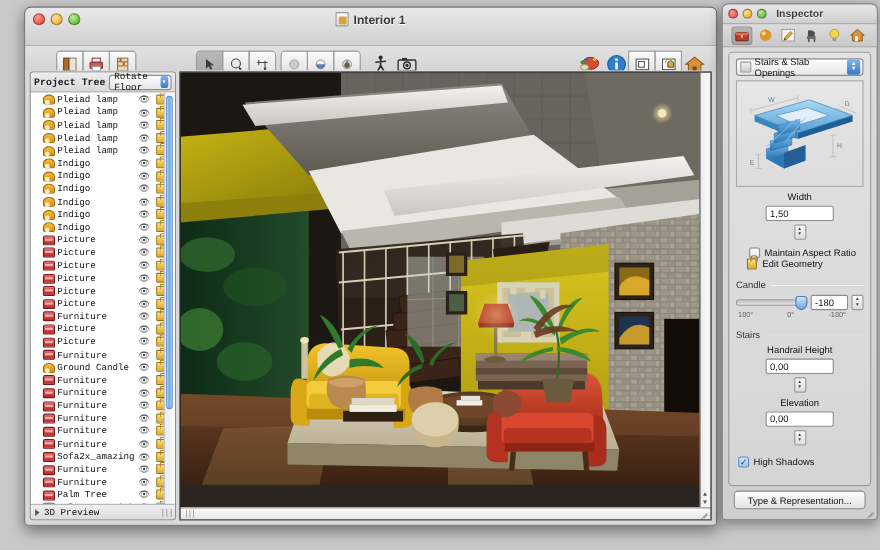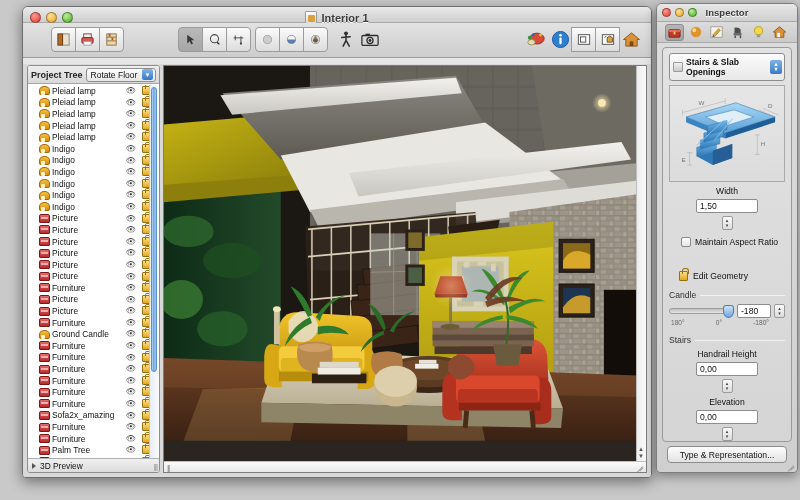--- a/index.html
+++ b/index.html
@@ -15,21 +15,21 @@
   
   .window {
     position:absolute; left:22px; top:6px; width:630px; height:472px;
     background: linear-gradient(#e8e8e8,#d6d6d6);
     border:1px solid #6e6e6e;
     border-radius:6px 6px 4px 4px;
     box-shadow: 0 4px 14px rgba(0,0,0,.45);
     overflow:hidden;
   }
   .titlebar {
-    position:relative; height:16px;
+    position:relative; height:35px;
     background: linear-gradient(#e9e9e9,#cfcfcf);
     border-bottom:1px solid #a9a9a9;
   }
   .lights { position:absolute; left:7px; top:5px; display:flex; gap:5px; }
   .light { width:11px; height:11px; border-radius:50%; border:1px solid rgba(0,0,0,.35); }
   .light.red{background:radial-gradient(circle at 35% 30%,#ff9a92,#e23b2e);}
   .light.yellow{background:radial-gradient(circle at 35% 30%,#ffe09a,#e7a61c);}
   .light.green{background:radial-gradient(circle at 35% 30%,#bdf09a,#46ab1f);}
   .wtitle {
     position:absolute; left:0; right:0; top:4px; text-align:center;
@@ -59,21 +59,21 @@
     background:linear-gradient(#fbfbfb,#dcdcdc);
     margin-left:-1px; display:flex; align-items:center; justify-content:center;
     position:relative;
   }
   .tbtn:first-child{border-radius:4px 0 0 4px; margin-left:0;}
   .tbtn:last-child{border-radius:0 4px 4px 0;}
   .tbtn.on{background:linear-gradient(#b9b9b9,#a6a6a6);}
   .tbtn.flat{border:none;background:none;}
 
   
-  .content { position:absolute; left:0; right:0; top:57px; bottom:0; background:#d9d9d9; }
+  .content { position:absolute; left:0; right:0; top:57px; bottom:0; background:#d9d9d9;font-family:Liberation Mono, monospace; }
   .tree-pane {
     position:absolute; left:4px; top:1px; width:133px; bottom:4px;
     background:#fff; border:1px solid #8d8d8d; border-radius:3px;
     overflow:hidden;
   }
   .tree-head {
     height:18px; background:linear-gradient(#ededed,#d8d8d8);
     border-bottom:1px solid #a5a5a5;
     display:flex; align-items:center; padding:0 3px; gap:3px;
   }
@@ -173,24 +173,24 @@
   }
   .ibtn{width:19px;height:17px;display:flex;align-items:center;justify-content:center;
         border-radius:3px;position:relative;}
   .ibtn.sel{background:linear-gradient(#b4b4b4,#a2a2a2);border:1px solid #8e8e8e;}
   .ibox{
     position:absolute; left:5px; top:43px; right:5px; bottom:30px;
     background:linear-gradient(#e2e2e2,#d5d5d5);
     border:1px solid #9a9a9a; border-radius:4px; padding:5px 6px;
   }
   .combo{
-    height:28px; background:linear-gradient(#fcfcfc,#e7e7e7);
+    height:16px; background:linear-gradient(#fcfcfc,#e7e7e7);
     border:1px solid #8d8d8d; border-radius:3px;
     display:flex; align-items:center; padding:0 2px 0 3px; gap:3px;
-    font-size:8.6px; color:#111; font-weight:bold;
+    font-size:8.6px; color:#111; font-weight:normal;
   }
   .combo .sico{width:10px;height:10px;background:linear-gradient(#f2f2f2,#c9c9c9);
     border:1px solid #9a9a9a;border-radius:1px;flex:0 0 auto;}
   .combo .lbl{flex:1;}
   .combo .stepper{
     width:12px;height:14px;border-radius:2px;
     background:linear-gradient(#7fb4e8,#3a78c6);color:#fff;font-size:6px;
     display:flex;flex-direction:column;align-items:center;justify-content:center;line-height:5px;
   }
   .preview{
@@ -223,21 +223,21 @@
     flex:1;height:6px;border-radius:3px;position:relative;
     background:linear-gradient(#bfbfbf,#e6e6e6);border:1px solid #9d9d9d;
   }
   .knob{
     position:absolute;top:-4px;left:84%;width:11px;height:13px;
     background:linear-gradient(#cfe4f8,#6ea6dd);border:1px solid #4a7db4;
     border-radius:3px 3px 50% 50%;
   }
   .ticks{display:flex;justify-content:space-between;font-size:6.6px;color:#666;
          margin:1px 16px 0 2px;}
-  .geo-row{display:flex;align-items:center;gap:5px;margin-top:24px;padding-left:10px;}
+  .geo-row{display:flex;align-items:center;gap:5px;margin-top:0;padding-left:10px;}
   .lockic{width:9px;height:10px;background:linear-gradient(#ffe08a,#dfa71f);
           border:1px solid #99700f;border-radius:1px;position:relative;flex:0 0 auto;}
   .lockic:before{content:"";position:absolute;left:2px;top:-4px;width:5px;height:5px;
           border:1px solid #99700f;border-bottom:none;border-radius:3px 3px 0 0;}
   .geo-row .glbl{font-size:8.6px;color:#111;}
   .bigbtn{
     position:absolute; left:10px; right:10px; bottom:9px; height:17px;
     background:linear-gradient(#fdfdfd,#e2e2e2); border:1px solid #8c8c8c;
     border-radius:4px; font-size:8.6px; color:#111;
     display:flex; align-items:center; justify-content:center;

